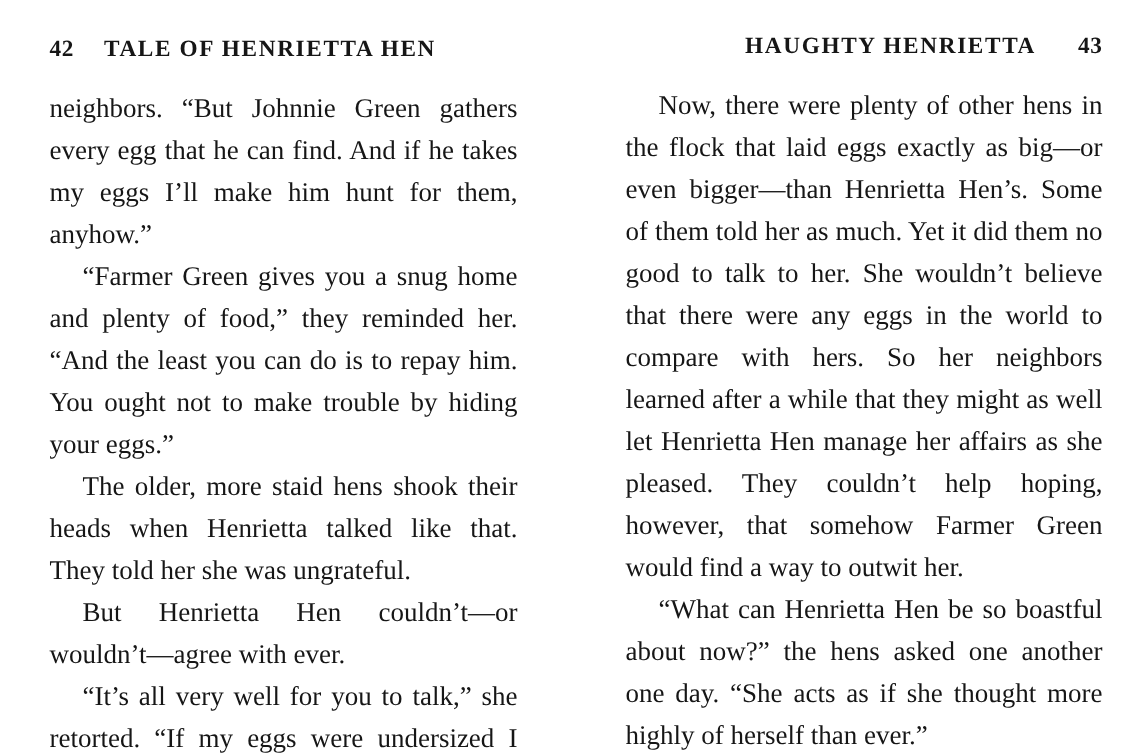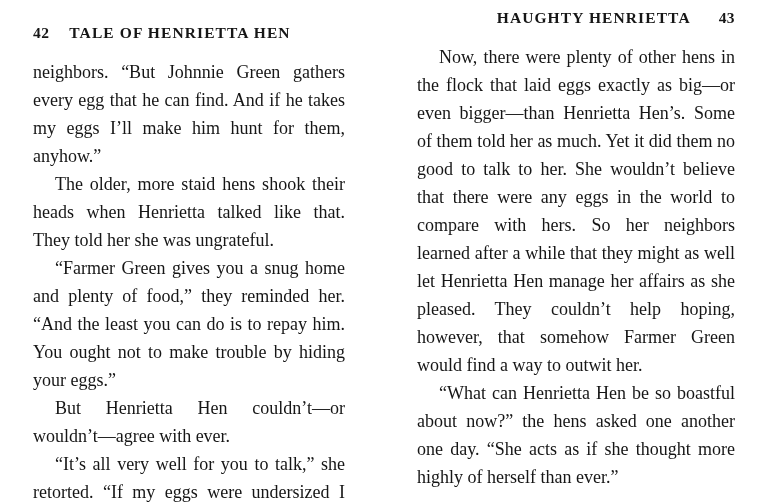--- a/index.html
+++ b/index.html
@@ -21,21 +21,21 @@
     inset: 0;
     display: flex;
     flex-direction: row;
   }
 
   .page {
     position: relative;
     box-sizing: border-box;
   }
   .page-left  { width: 390px; padding: 24px 45px 0 33px; }
-  .page-right { width: 375px; padding: 9px 30px 0 27px; }
+  .page-right { width: 375px; padding: 22px 30px 0 27px; }
 
   .running-head {
     display: flex;
     flex-direction: row;
     align-items: baseline;
     font-size: 15.5px;
     font-weight: 700;
     letter-spacing: 1.1px;
     white-space: nowrap;
     height: 22px;
@@ -80,22 +80,22 @@
 
   <div class="page page-left">
 
     <div class="running-head head-verso">
       <span class="folio">42</span>
       <span class="title">TALE OF HENRIETTA HEN</span>
     </div>
 
     <div class="body-text">
       <p class="no-indent">neighbors. “But Johnnie Green gathers every egg that he can find. And if he takes my eggs I’ll make him hunt for them, anyhow.”</p>
+      <p>“Farmer Green gives you a snug home and plenty of food,” they reminded her. “And the least you can do is to repay him. You ought not to make trouble by hiding your eggs.”</p>
       <p>The older, more staid hens shook their heads when Henrietta talked like that. They told her she was ungrateful.</p>
-      <p>“Farmer Green gives you a snug home and plenty of food,” they reminded her. “And the least you can do is to repay him. You ought not to make trouble by hiding your eggs.”</p>
       <p>But Henrietta Hen couldn’t—or wouldn’t—agree with ever.</p>
       <p><span>“It’s all very well for you to talk,” she retorted. “If my eggs were undersized I shouldn’t mind losing them as fast as I laid them. But I lay the biggest and finest eggs to be had. So it’s only natural that I should like to have at least </span><i>one</i><span> around to look at—and to show to boastful.”</span></p>
     </div>
 
   </div>
 
   <div class="page page-right">
 
     <div class="running-head head-recto">
       <span class="title">HAUGHTY HENRIETTA</span>

